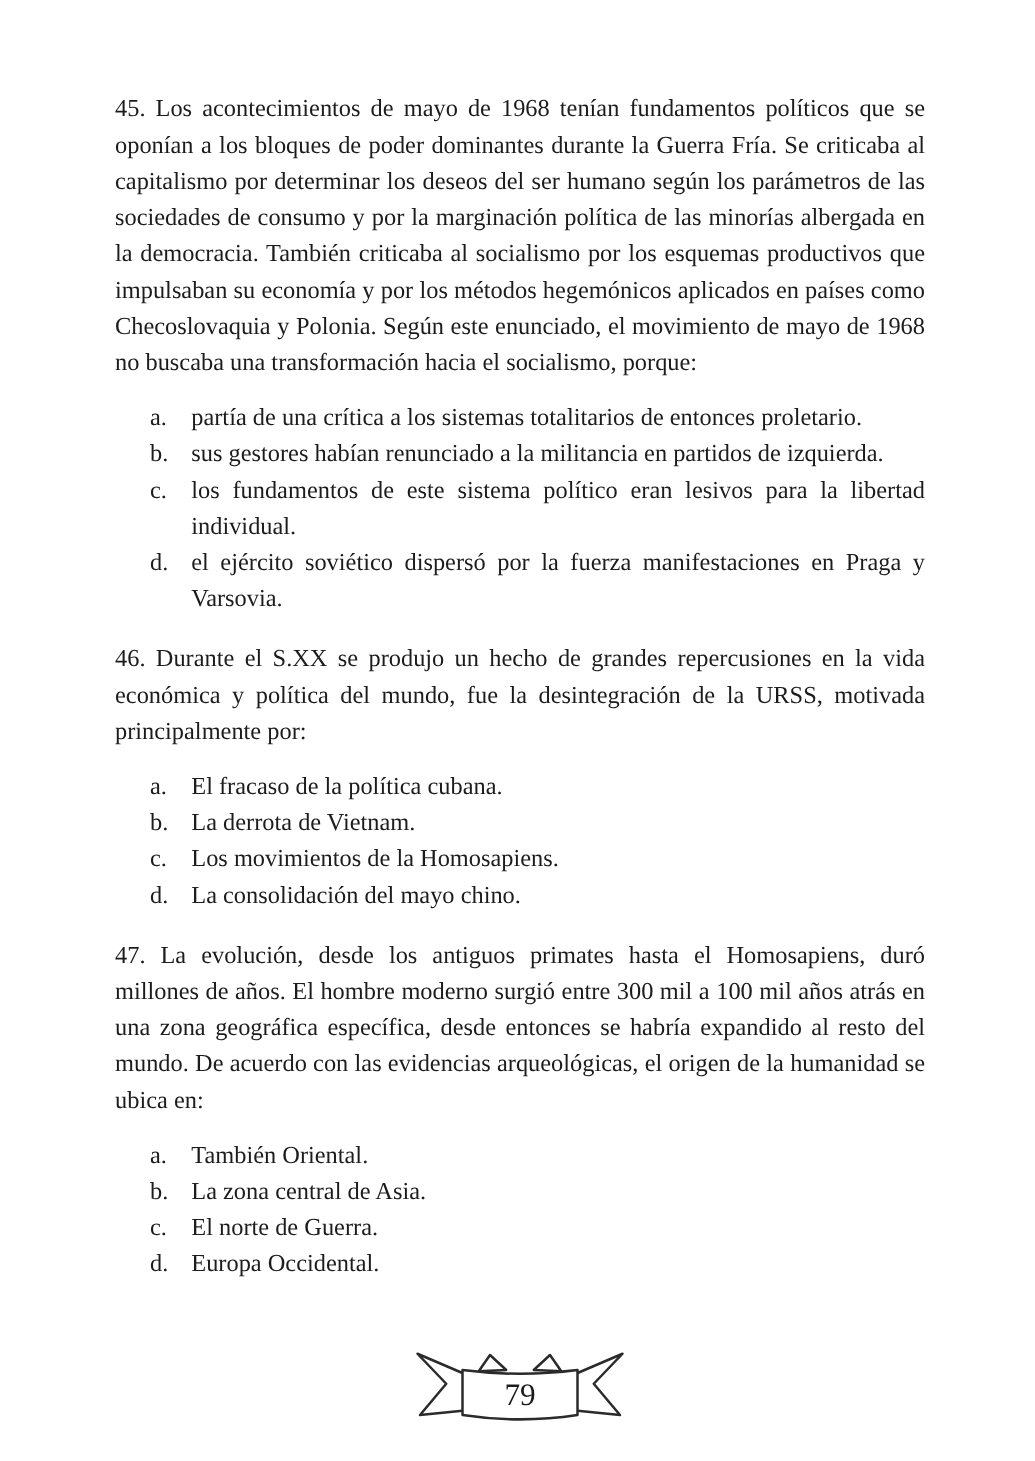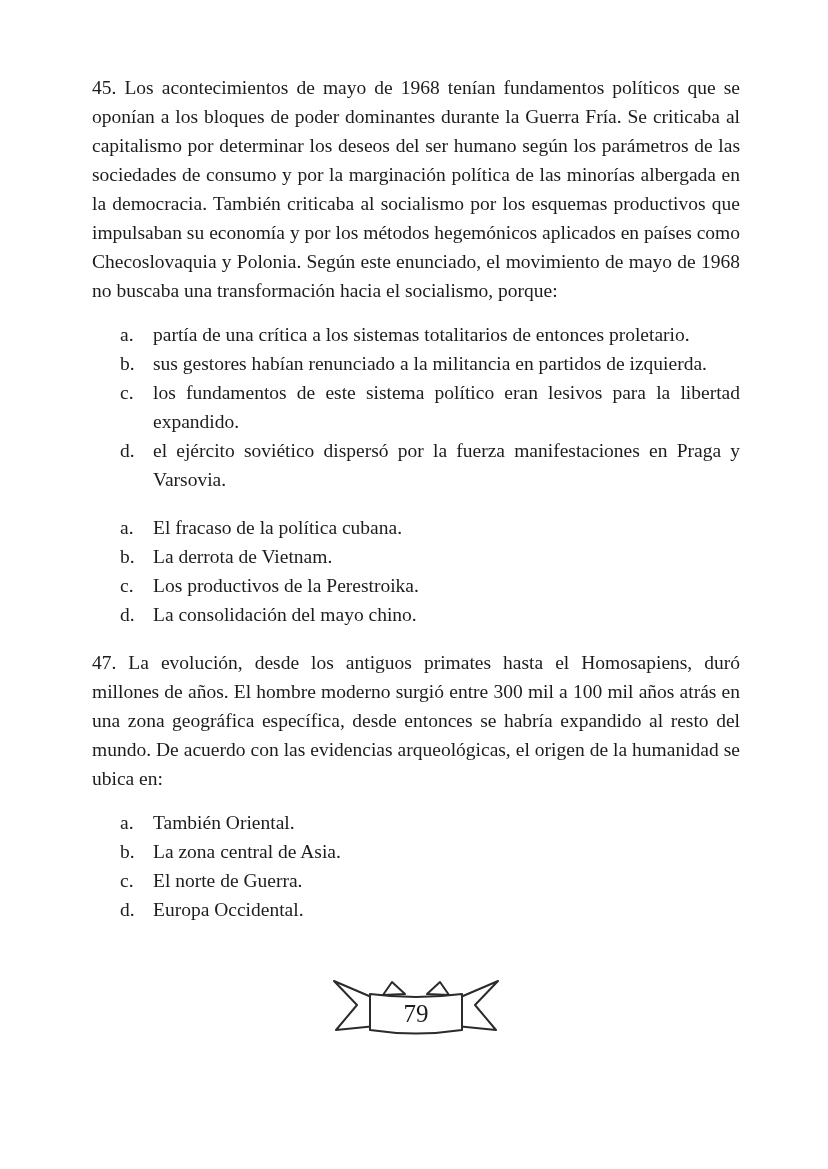--- a/index.html
+++ b/index.html
@@ -69,42 +69,43 @@
       <li class="option-item">
         <span class="option-letter">a.</span>
         <span class="option-text">partía de una crítica a los sistemas totalitarios de entonces proletario.</span>
       </li>
       <li class="option-item">
         <span class="option-letter">b.</span>
         <span class="option-text">sus gestores habían renunciado a la militancia en partidos de izquierda.</span>
       </li>
       <li class="option-item">
         <span class="option-letter">c.</span>
-        <span class="option-text">los fundamentos de este sistema político eran lesivos para la libertad expandido.</span>
+        <span class="option-text">los fundamentos de este sistema político eran lesivos para la libertad individual.</span>
       </li>
       <li class="option-item">
         <span class="option-letter">d.</span>
         <span class="option-text">el ejército soviético dispersó por la fuerza manifestaciones en Praga y Varsovia.</span>
       </li>
     </ul>
   </section>
 
   <section class="question-block">
+    <p class="question-prompt">46. Durante el S.XX se produjo un hecho de grandes repercusiones en la vida económica y política del mundo, fue la desintegración de la URSS, motivada principalmente por:</p>
     <ul class="options-list">
       <li class="option-item">
         <span class="option-letter">a.</span>
         <span class="option-text">El fracaso de la política cubana.</span>
       </li>
       <li class="option-item">
         <span class="option-letter">b.</span>
         <span class="option-text">La derrota de Vietnam.</span>
       </li>
       <li class="option-item">
         <span class="option-letter">c.</span>
-        <span class="option-text">Los productivos de la Perestroika.</span>
+        <span class="option-text">Los movimientos de la Homosapiens.</span>
       </li>
       <li class="option-item">
         <span class="option-letter">d.</span>
         <span class="option-text">La consolidación del mayo chino.</span>
       </li>
     </ul>
   </section>
 
   <section class="question-block">
     <p class="question-prompt">47. La evolución, desde los antiguos primates hasta el Homosapiens, duró millones de años. El hombre moderno surgió entre 300 mil a 100 mil años atrás en una zona geográfica específica, desde entonces se habría expandido al resto del mundo. De acuerdo con las evidencias arqueológicas, el origen de la humanidad se ubica en:</p>

